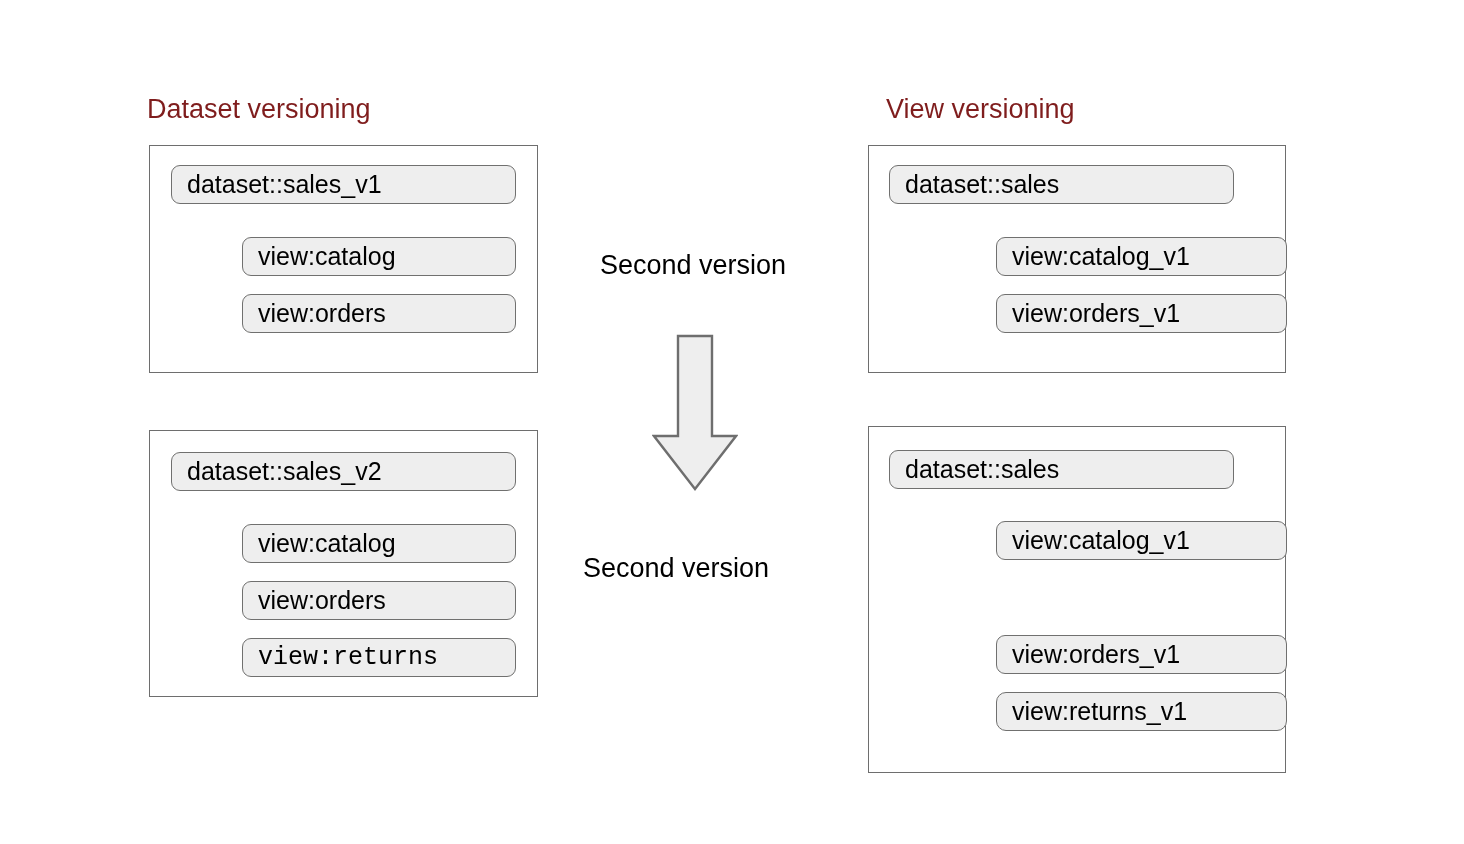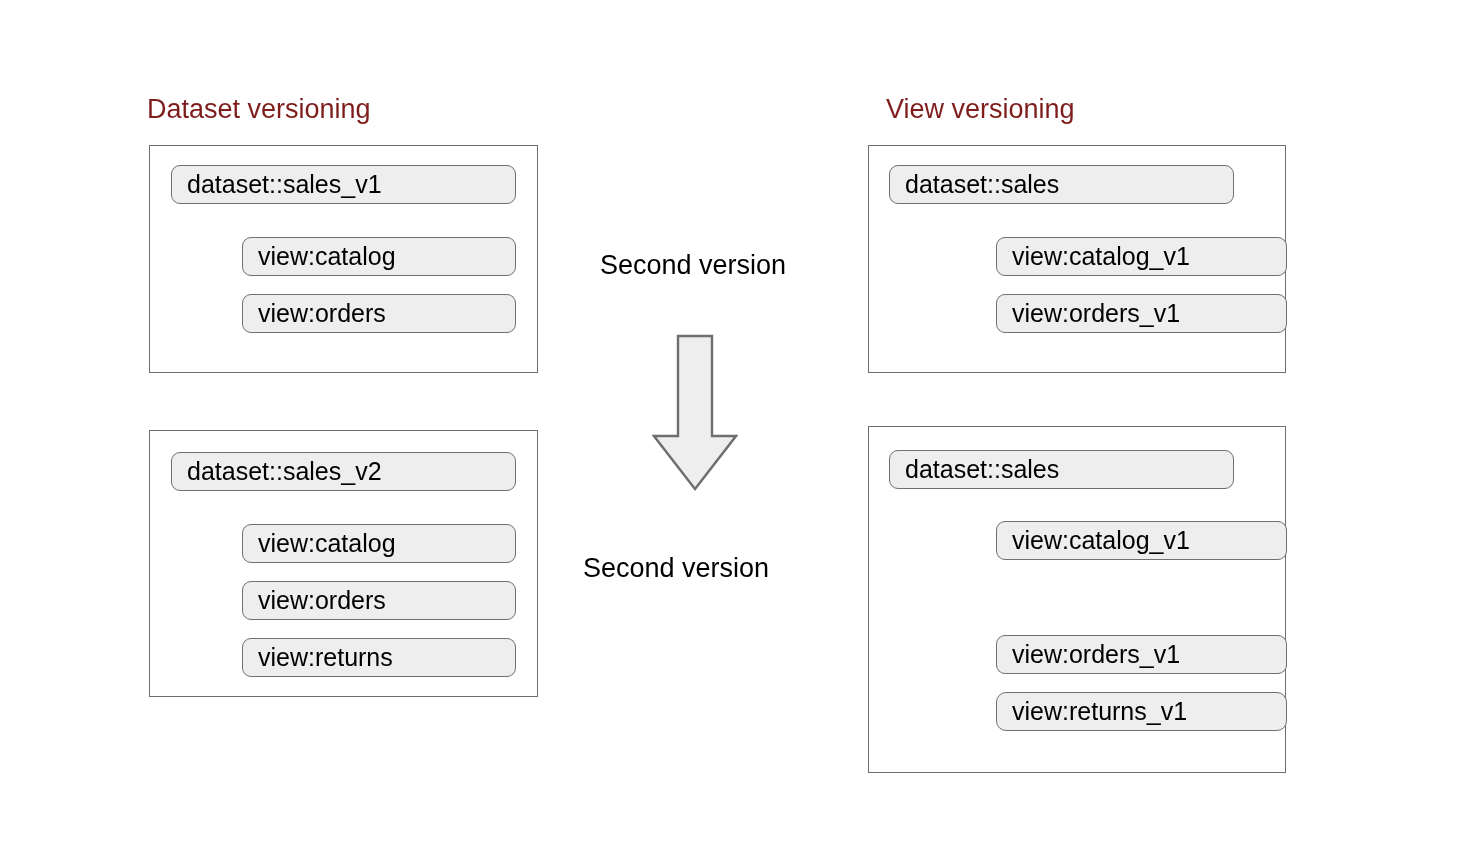--- a/index.html
+++ b/index.html
@@ -114,21 +114,21 @@
   <div class="group-box" id="group-left-bottom">
     <div class="pill ds-left" style="top:21px;">
       <span>dataset::sales_v2</span>
     </div>
     <div class="pill view-left" style="top:93px;">
       <span>view:catalog</span>
     </div>
     <div class="pill view-left" style="top:150px;">
       <span>view:orders</span>
     </div>
-    <div class="pill view-left" style="top:207px;">
+    <div class="pill view-left" style="top:207px;font-family:Liberation Mono, monospace;">
       <span>view:returns</span>
     </div>
   </div>
 
   <div class="group-box" id="group-right-top">
     <div class="pill ds-right" style="top:19px;">
       <span>dataset::sales</span>
     </div>
     <div class="pill view-right" style="top:91px;">
       <span>view:catalog_v1</span>

